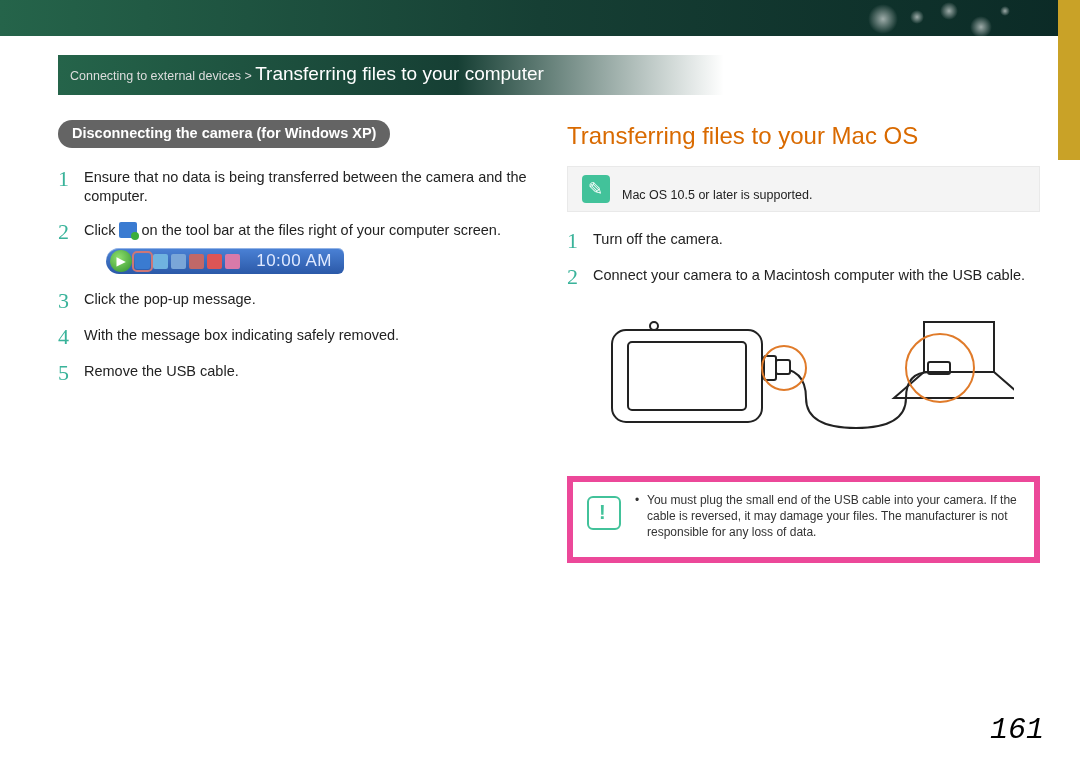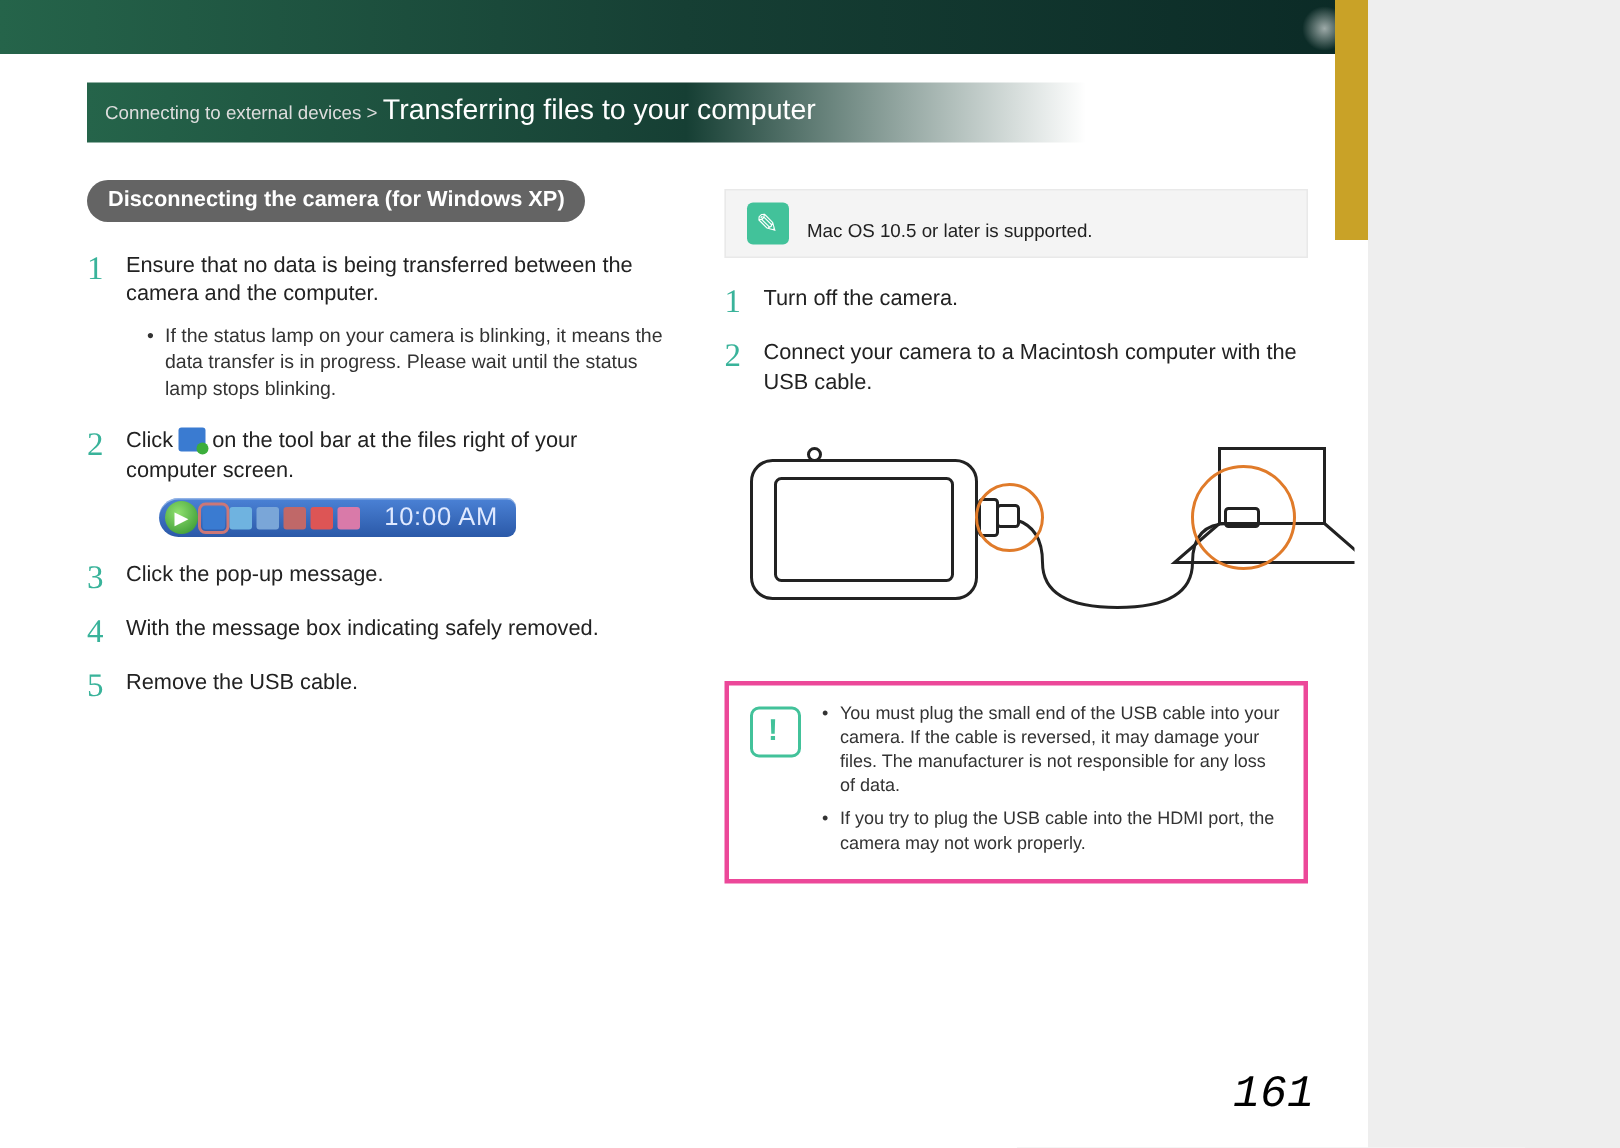--- a/index.html
+++ b/index.html
@@ -1,16 +1,16 @@
 <!DOCTYPE html>
 <html><head>
 <meta charset="utf-8">
 <style>
   html,body{margin:0;padding:0;font-family:"Segoe UI",Arial,sans-serif;color:#222;background:#eee;}
-  .page{width:912px;height:765px;background:#fff;position:relative;overflow:hidden;box-sizing:border-box;}
+  .page{width:1080px;height:765px;background:#fff;position:relative;overflow:hidden;box-sizing:border-box;}
   
   .topband{position:absolute;top:0;left:0;right:0;height:36px;
     background:linear-gradient(to right,#25644a 0%,#163f34 50%,#0b2a26 100%);}
   .sidetab{position:absolute;top:0;right:0;width:22px;height:160px;background:#c9a227;}
   .bokeh{position:absolute;border-radius:50%;background:radial-gradient(circle,rgba(255,255,255,0.6),rgba(255,255,255,0) 70%);}
   .b1{width:30px;height:30px;top:4px;left:868px}
   .b2{width:14px;height:14px;top:10px;left:910px}
   .b3{width:18px;height:18px;top:2px;left:940px}
   .b4{width:22px;height:22px;top:16px;left:970px}
   .b5{width:10px;height:10px;top:6px;left:1000px}
@@ -23,21 +23,21 @@
   .steps>li{display:flex;gap:12px;margin-bottom:14px;}
   .num{color:#39b39a;font-family:Georgia,serif;font-size:22px;font-weight:500;line-height:1;min-width:14px;}
   .step-body{flex:1}
   .sub{list-style:none;padding:0;margin:8px 0 0 14px;font-size:13px;color:#333}
   .sub li{position:relative;padding-left:12px;margin-bottom:4px}
   .sub li::before{content:"•";position:absolute;left:0}
   .h2{color:#d96a00;font-size:24px;font-weight:400;margin:0 0 14px 0}
   .notebox{display:flex;align-items:flex-end;gap:12px;background:#f4f4f4;border:1px solid #e9e9e9;padding:8px 14px;margin:6px 0 18px 0;font-size:12.5px}
   .pen-icon{width:28px;height:28px;background:#42c29a;border-radius:4px;position:relative;flex:0 0 28px}
   .pen-icon::after{content:"✎";color:#fff;font-size:18px;position:absolute;top:2px;left:6px}
-  .warnbox{display:flex;gap:14px;background:#fff;border:3px solid #ec4899;padding:10px 14px;margin-top:18px;font-size:12px;color:#333}
+  .warnbox{display:flex;gap:14px;background:#fff;border:6px solid #ec4899;padding:10px 14px;margin-top:18px;font-size:12px;color:#333}
   .warn-icon{flex:0 0 30px;height:30px;border:2px solid #42c29a;border-radius:6px;position:relative;margin-top:4px}
   .warn-icon::after{content:"!";color:#42c29a;font-weight:bold;font-size:20px;position:absolute;left:10px;top:1px}
   .warnbox ul{list-style:none;margin:0;padding:0}
   .warnbox li{position:relative;padding-left:12px;margin-bottom:6px}
   .warnbox li::before{content:"•";position:absolute;left:0}
   
   .taskbar{margin:8px 0 2px 22px;width:230px;height:26px;border-radius:13px 6px 6px 13px;background:linear-gradient(#4b82d6,#2b59a8);display:flex;align-items:center;padding:0 4px;gap:3px;box-shadow:inset 0 1px 0 rgba(255,255,255,.4)}
   .taskbar .start{width:22px;height:22px;border-radius:11px;background:radial-gradient(circle at 40% 35%,#8fe06e,#2f8f2c);display:flex;align-items:center;justify-content:center;color:#fff;font-size:12px}
   .taskbar .ic{width:15px;height:15px;border-radius:2px}
   .circled{outline:2px solid #c77;outline-offset:1px;border-radius:4px}
@@ -68,23 +68,20 @@
 
   <div class="content">
 
     <div class="col">
       <div class="pill">Disconnecting the camera (for Windows XP)</div>
       <ol class="steps">
         <li>
           <span class="num">1</span>
           <div class="step-body">
             <span>Ensure that no data is being transferred between the camera and the computer.</span>
-            <ul class="sub">
-              <li>If the status lamp on your camera is blinking, it means the data transfer is in progress. Please wait until the status lamp stops blinking.</li>
-            </ul>
           </div>
         </li>
         <li>
           <span class="num">2</span>
           <div class="step-body">
             <span>Click </span>
             <span class="tool-ic"></span>
             <span> on the tool bar at the files right of your computer screen.</span>
             <div class="taskbar">
               <span class="start">▶</span>
@@ -107,20 +104,21 @@
           <div class="step-body"><span>With the message box indicating safely removed.</span></div>
         </li>
         <li>
           <span class="num">5</span>
           <div class="step-body"><span>Remove the USB cable.</span></div>
         </li>
       </ol>
     </div>
 
     <div class="col">
+      <h2 class="h2">Transferring files to your Mac OS</h2>
       <div class="notebox">
         <span class="pen-icon"></span>
         <span>Mac OS 10.5 or later is supported.</span>
       </div>
       <ol class="steps">
         <li>
           <span class="num">1</span>
           <div class="step-body"><span>Turn off the camera.</span></div>
         </li>
         <li>
@@ -152,20 +150,19 @@
 
           <circle cx="190" cy="66" r="22" fill="none" stroke="#e07b2a" stroke-width="2"></circle>
           <circle cx="346" cy="66" r="34" fill="none" stroke="#e07b2a" stroke-width="2"></circle>
         </svg>
       </div>
 
       <div class="warnbox">
         <span class="warn-icon"></span>
         <ul>
           <li>You must plug the small end of the USB cable into your camera. If the cable is reversed, it may damage your files. The manufacturer is not responsible for any loss of data.</li>
-          <li>If you try to plug the USB cable into the HDMI port, the camera may not work properly.</li>
         </ul>
       </div>
     </div>
   </div>
 
   <div class="pagenum">161</div>
 </div>
 
 </body></html>

